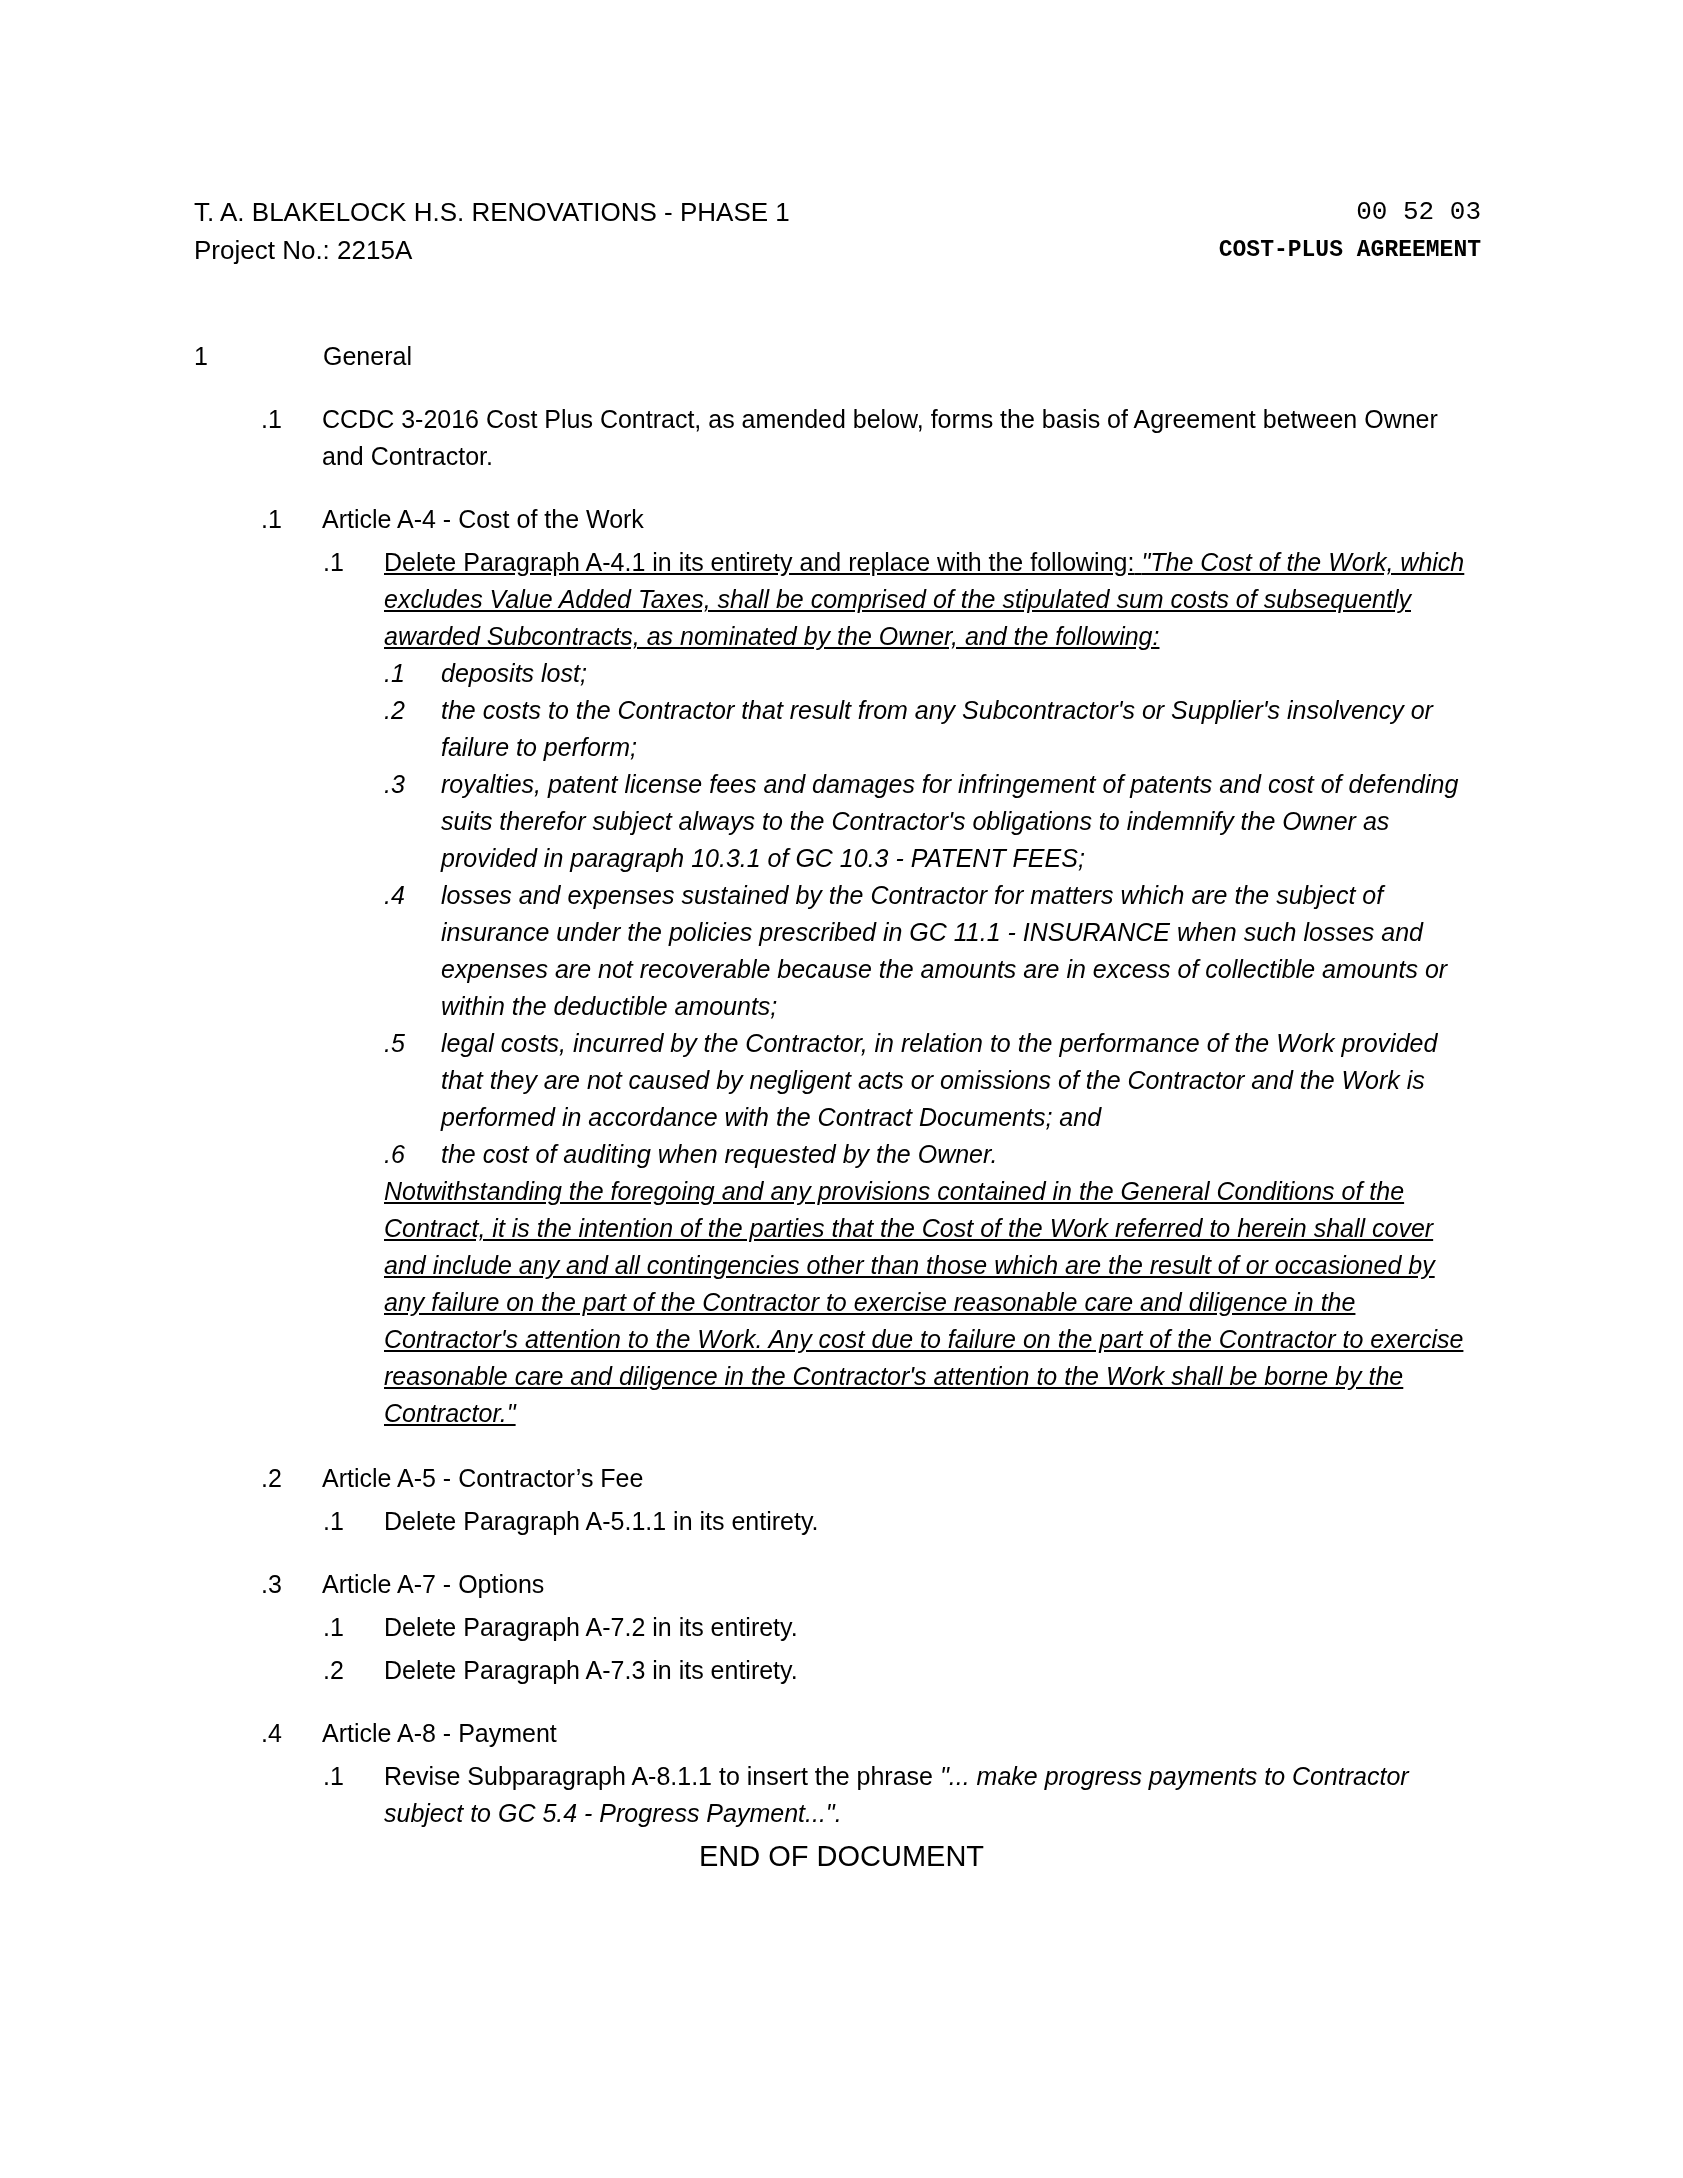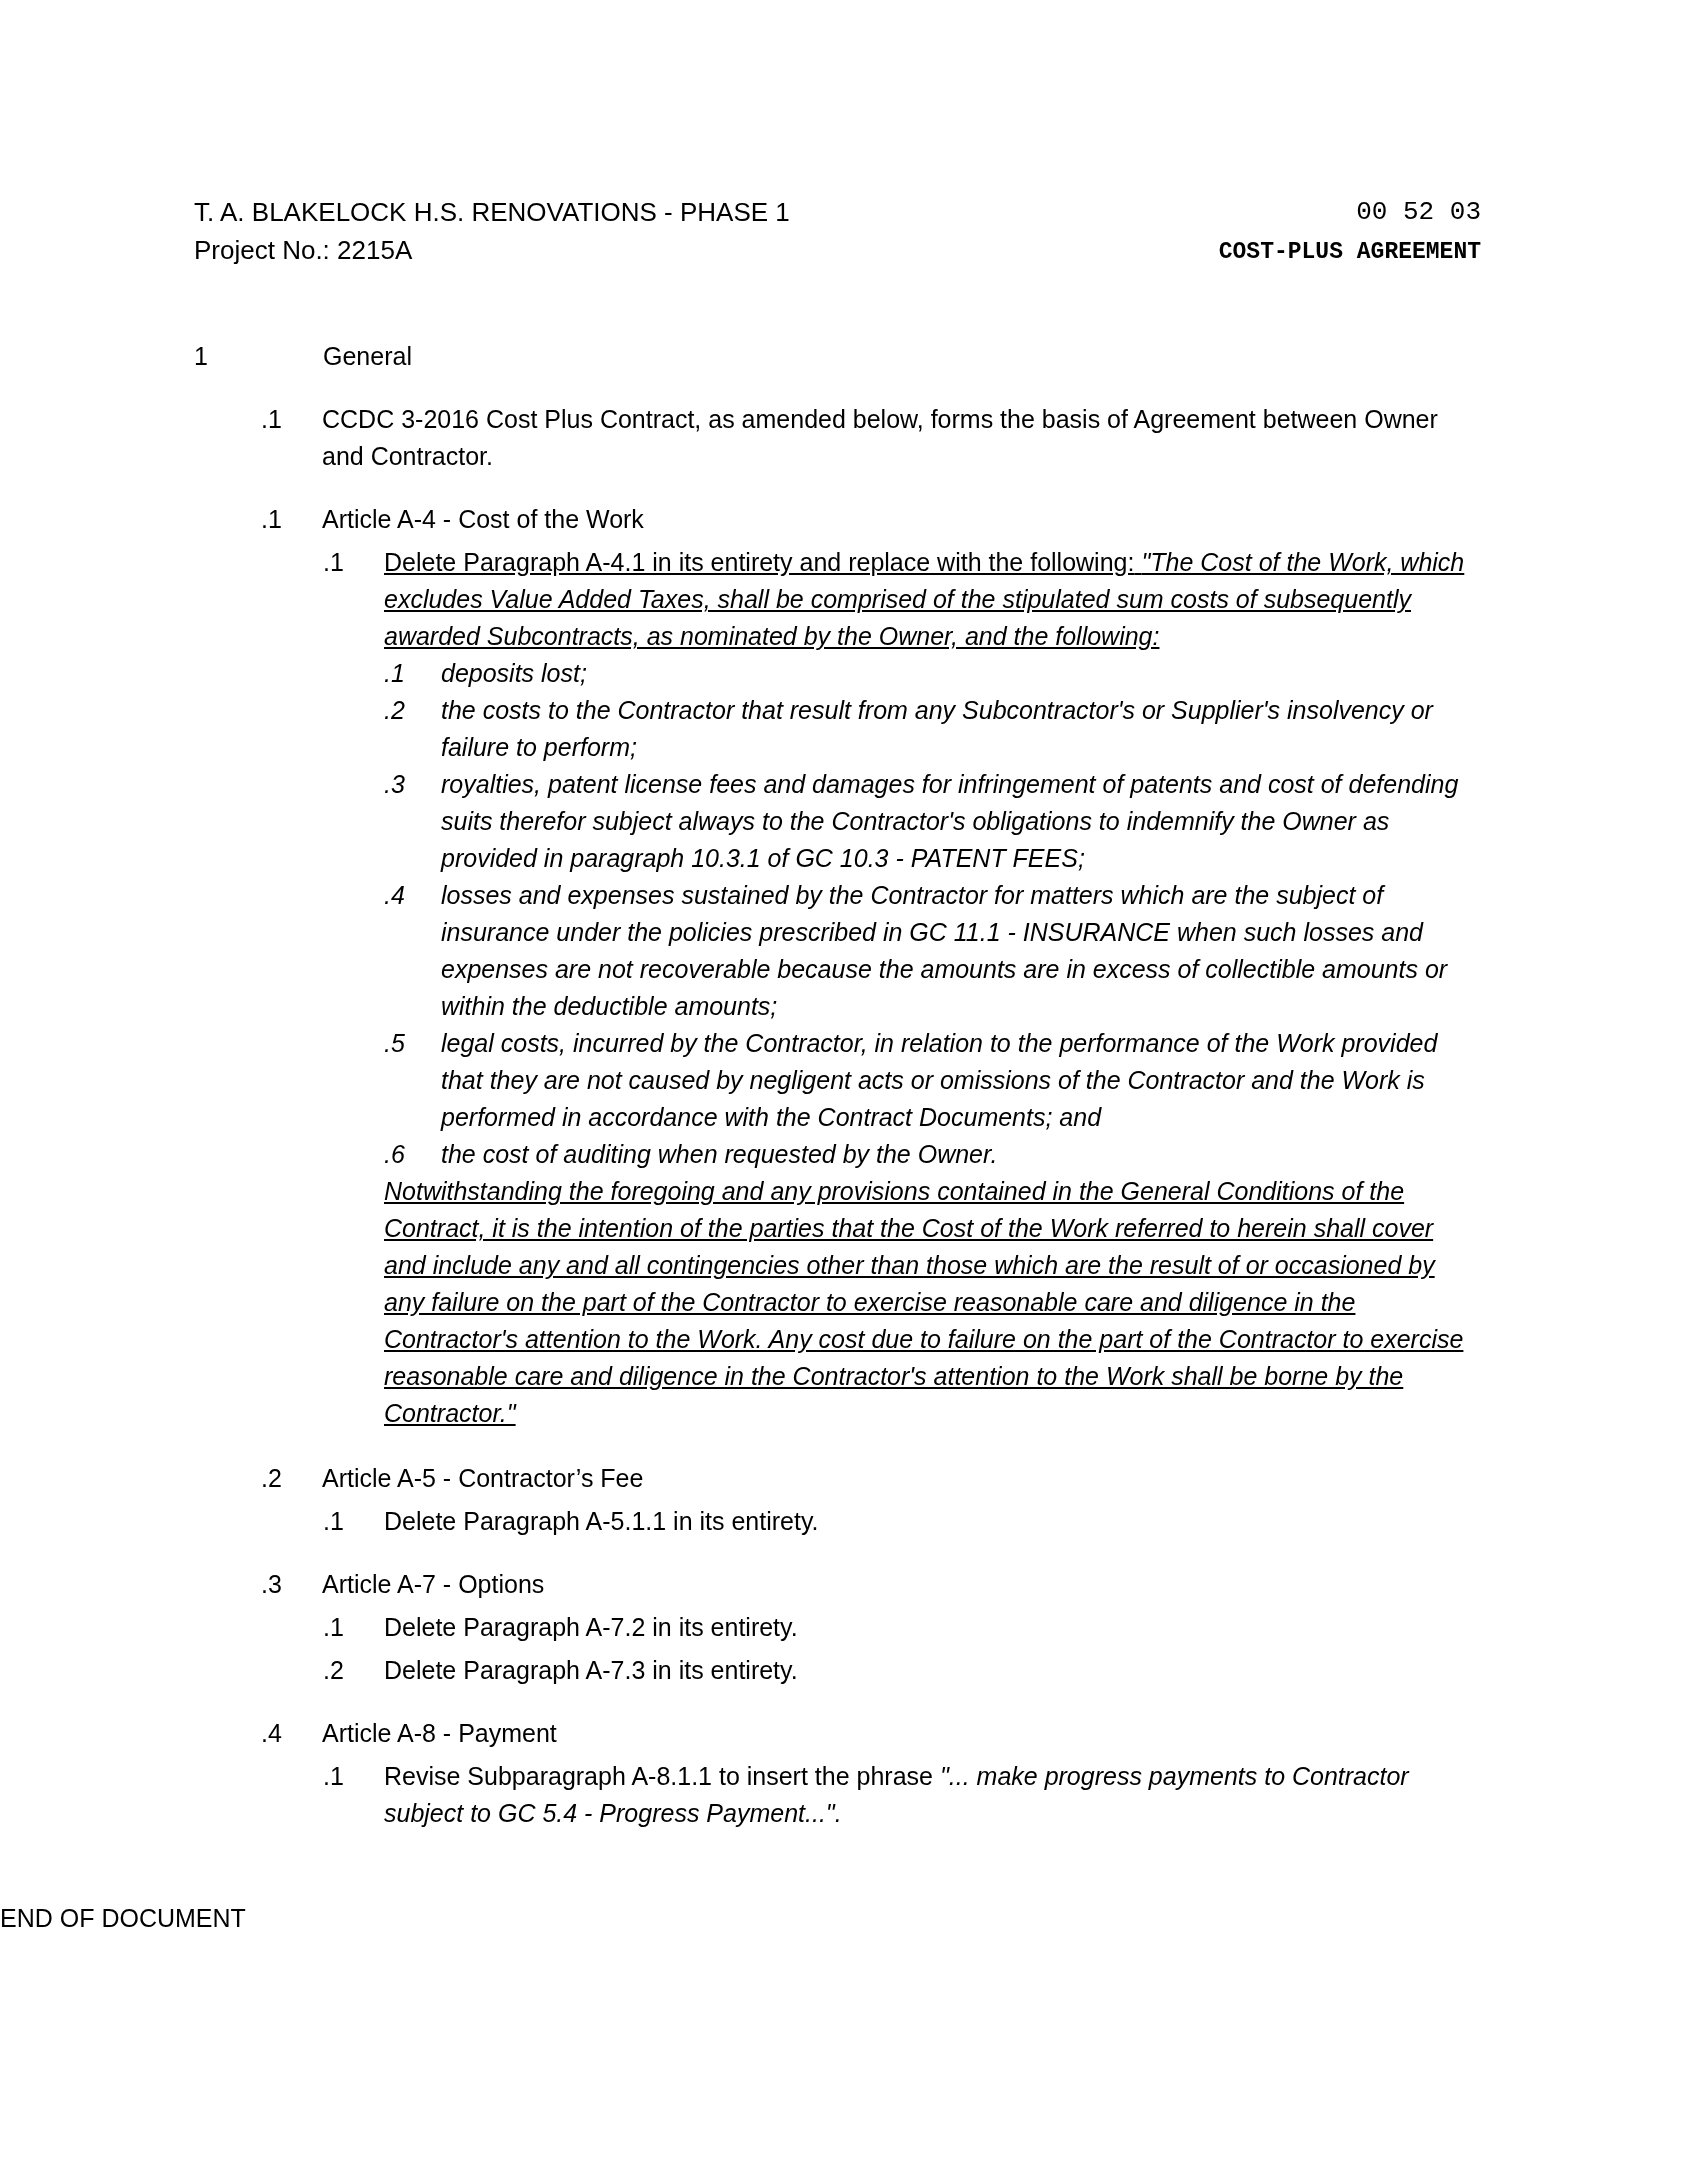--- a/index.html
+++ b/index.html
@@ -31,21 +31,21 @@
   }
 
   
   .doc-header {
     width: 100%;
     margin-bottom: 69px;
   }
   .hdr-row {
     display: flex;
     justify-content: space-between;
-    align-items: flex-end;
+    align-items: center;
     line-height: 1.45;
   }
   .hdr-left {
     font-size: 26px;
     white-space: nowrap;
   }
   .hdr-right {
     font-size: 26px;
     text-align: right;
     white-space: nowrap;
@@ -105,24 +105,24 @@
   }
   .note {
     margin-top: 0px;
   }
 
   .group-gap { height: 22px; }
 
   .end-of-doc {
     position: absolute;
     left: 0;
-    top: 1904px;
+    top: 1840px;
     width: 1683px;
-    text-align: left;
-    font-size: 25px;
+    text-align: center;
+    font-size: 29px;
   }
 </style>
 </head>
 <body>
 
 <div class="page">
 
   <div class="content">
 
     <div class="doc-header">

